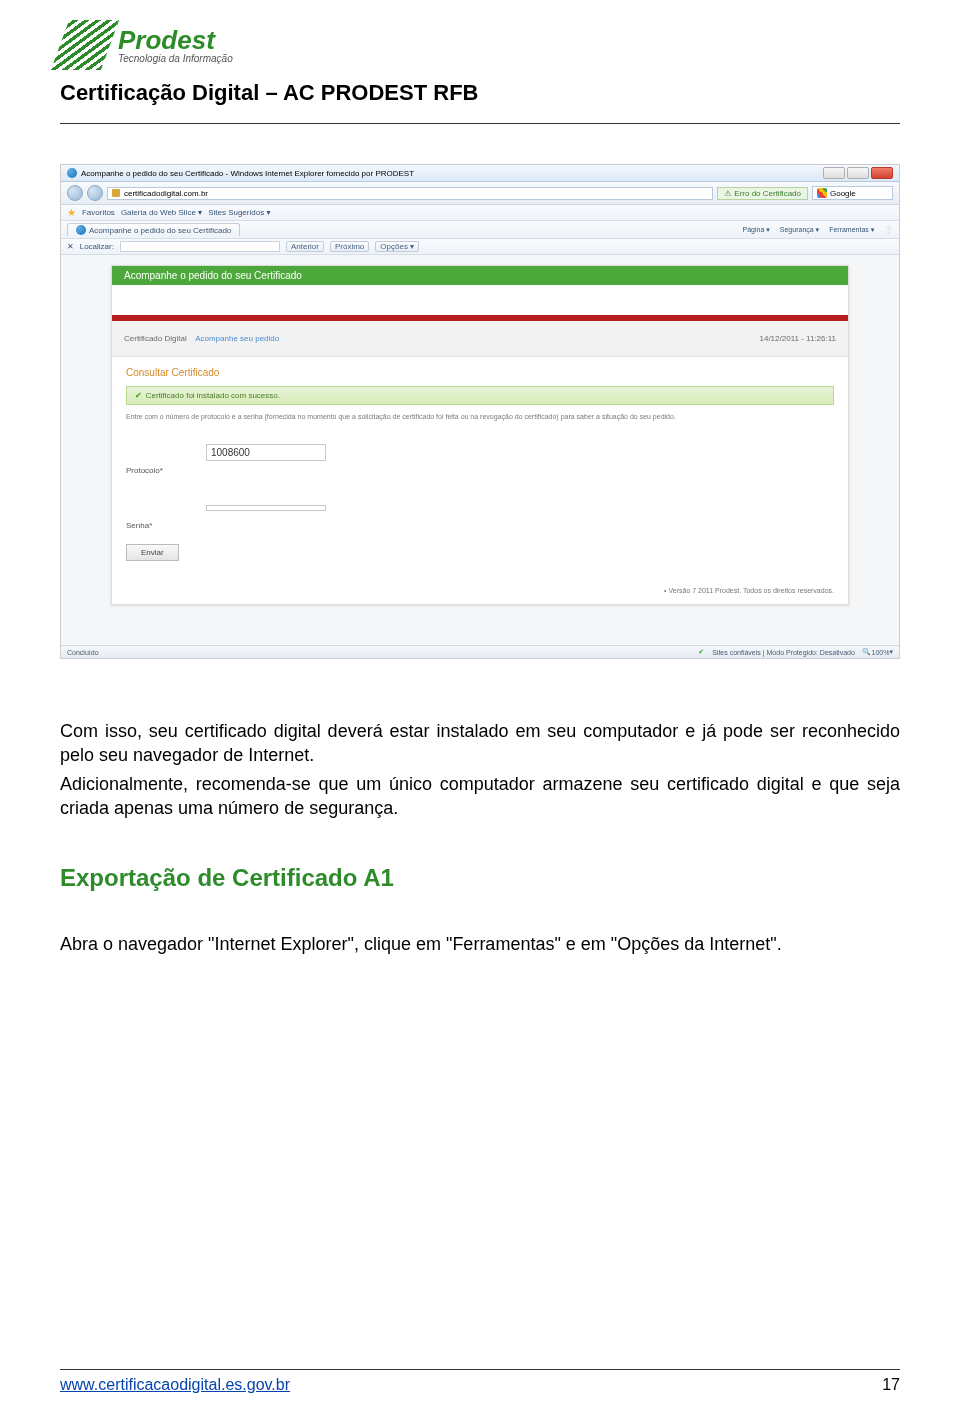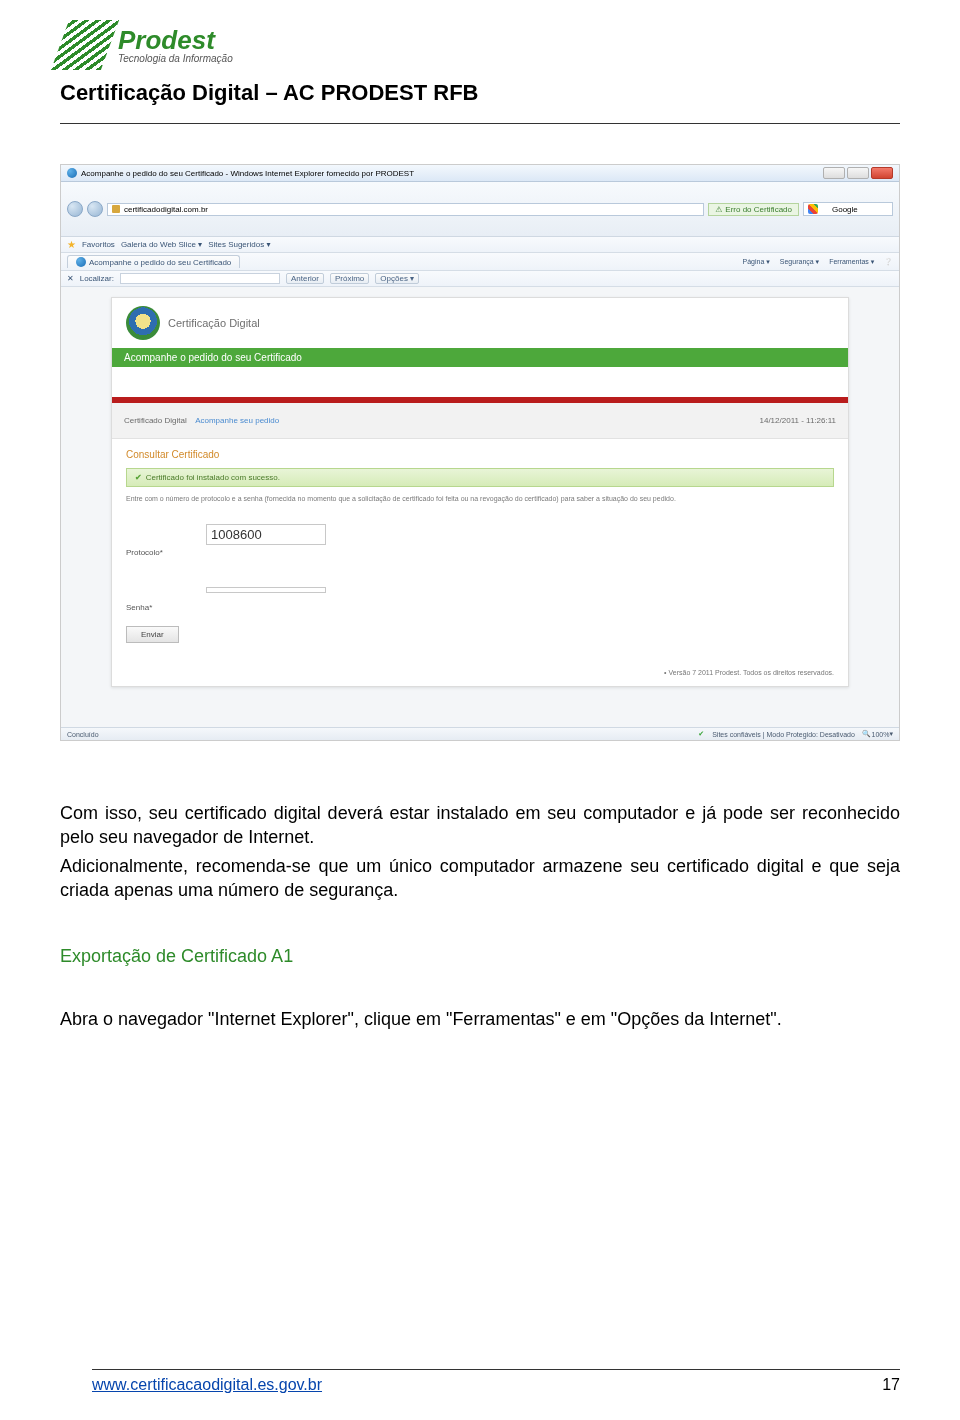--- a/index.html
+++ b/index.html
@@ -62,21 +62,21 @@
   .win-btn {
     width: 22px; height: 12px;
     background: linear-gradient(#f7f7f7, #dedede);
     border: 1px solid #b0b0b0;
     border-radius: 2px;
   }
   .win-btn.close { background: linear-gradient(#f37a6b, #d14431); border-color: #b53a2a; }
 
   .shot-addr {
     background: linear-gradient(#f7fafd, #e8eef5);
-    padding: 19px 6px;
+    padding: 3px 6px;
     display: flex;
     align-items: center;
     gap: 4px;
     border-bottom: 1px solid #cfd8e2;
   }
   .nav-circle {
     width: 16px; height: 16px; border-radius: 50%;
     background: radial-gradient(circle at 30% 30%, #d8e6f3, #97b6d4);
     border: 1px solid #8aa8c8;
   }
@@ -102,25 +102,25 @@
     display: flex; align-items: center; gap: 3px;
     color: #3a7d2f;
   }
   .g-icon {
     width: 10px; height: 10px;
     background: linear-gradient(45deg, #4285f4 25%, #ea4335 25% 50%, #fbbc05 50% 75%, #34a853 75%);
     border-radius: 2px;
     display: inline-block;
   }
   .search-box {
-    width: 90px;
+    width: 81px;
     background: #fff;
     border: 1px solid #b9c9db;
     padding: 1px 4px;
-    display: flex; align-items: center; gap: 14px;
+    display: flex; align-items: center; gap: 3px;
   }
 
   .shot-row {
     background: linear-gradient(#f8fafd, #eef3f9);
     padding: 2px 6px;
     display: flex;
     align-items: center;
     gap: 6px;
     border-bottom: 1px solid #d5dde6;
     color: #3a5576;
@@ -197,21 +197,21 @@
     color: #4a7a2a;
     display: flex; align-items: center; gap: 4px;
     margin-bottom: 8px;
   }
   .success-msg::before { content: "✔"; color: #5aa53a; font-weight: bold; }
   .hint { font-size: 7px; color: #7a7a7a; margin-bottom: 10px; }
   .form-row { display: flex; align-items: center; margin-bottom: 10px; font-size: 8px; }
   .form-row label { width: 80px; color: #555; margin-top: 36px; }
   .form-row .fld {
     border: 1px solid #c8c8c8; padding: 2px 4px; width: 120px; background: #fff;
-    font-size: 13px; color: #333;
+    font-size: 10px; color: #333;
   }
   .submit-btn {
     background: linear-gradient(#fafafa, #e4e4e4);
     border: 1px solid #bcbcbc;
     padding: 3px 14px;
     font-size: 8px;
     color: #444;
     margin-top: 4px;
   }
   .app-foot { text-align: right; padding: 10px 14px; font-size: 7px; color: #777; }
@@ -230,35 +230,34 @@
 
   
   .body-para {
     font-size: 18px;
     line-height: 1.35;
     text-align: justify;
     margin-bottom: 4px;
   }
   .sec-head {
     color: #2e8b2a;
-    font-size: 18px;
-    font-weight: normal;
+    font-size: 24px;
+    font-weight: bold;
     margin-top: 44px;
     margin-bottom: 40px;
   }
 
   .page-foot {
     position: absolute;
     left: 60px; right: 60px; bottom: 26px;
     border-top: 1px solid #333;
     padding-top: 6px;
     display: flex;
     justify-content: space-between;
     font-size: 16px;
-    margin-left: 32px;
   }
   .page-foot a { color: #0645ad; text-decoration: underline; }
 </style>
 </head>
 <body>
 
 <div class="page">
 
   <div class="logo-wrap">
     <div class="logo-stripes"></div>
@@ -325,24 +324,20 @@
       <span>✕</span>
       <span>Localizar:</span>
       <input type="text" style="">
       <span class="opt-btn">Anterior</span>
       <span class="opt-btn">Próximo</span>
       <span class="opt-btn">Opções ▾</span>
     </div>
 
     <div class="shot-content">
       <div class="app-box">
-        <div class="app-head">
-          <div class="emblem"></div>
-          <div class="app-head-title">Certificação Digital</div>
-        </div>
         <div class="app-greenbar">Acompanhe o pedido do seu Certificado</div>
         <div class="app-crumbs">
           <span>
             <span>Certificado Digital</span>
             &nbsp;&nbsp;
             <a href="#">Acompanhe seu pedido</a>
           </span>
           <span>14/12/2011 - 11:26:11</span>
         </div>
         <div class="app-body">

